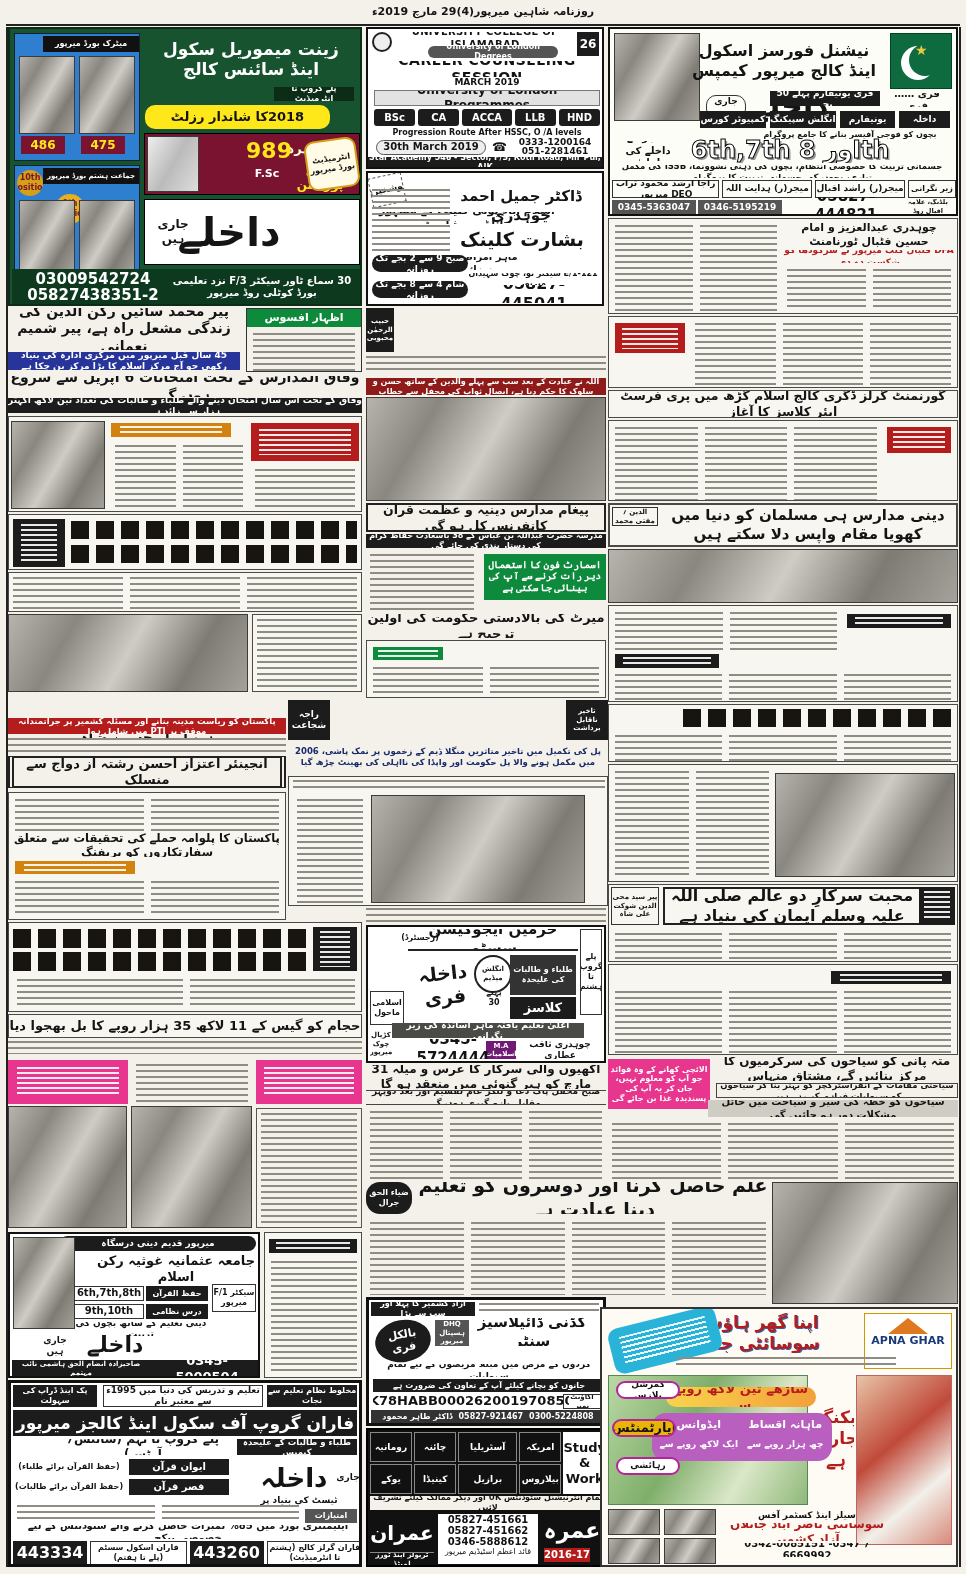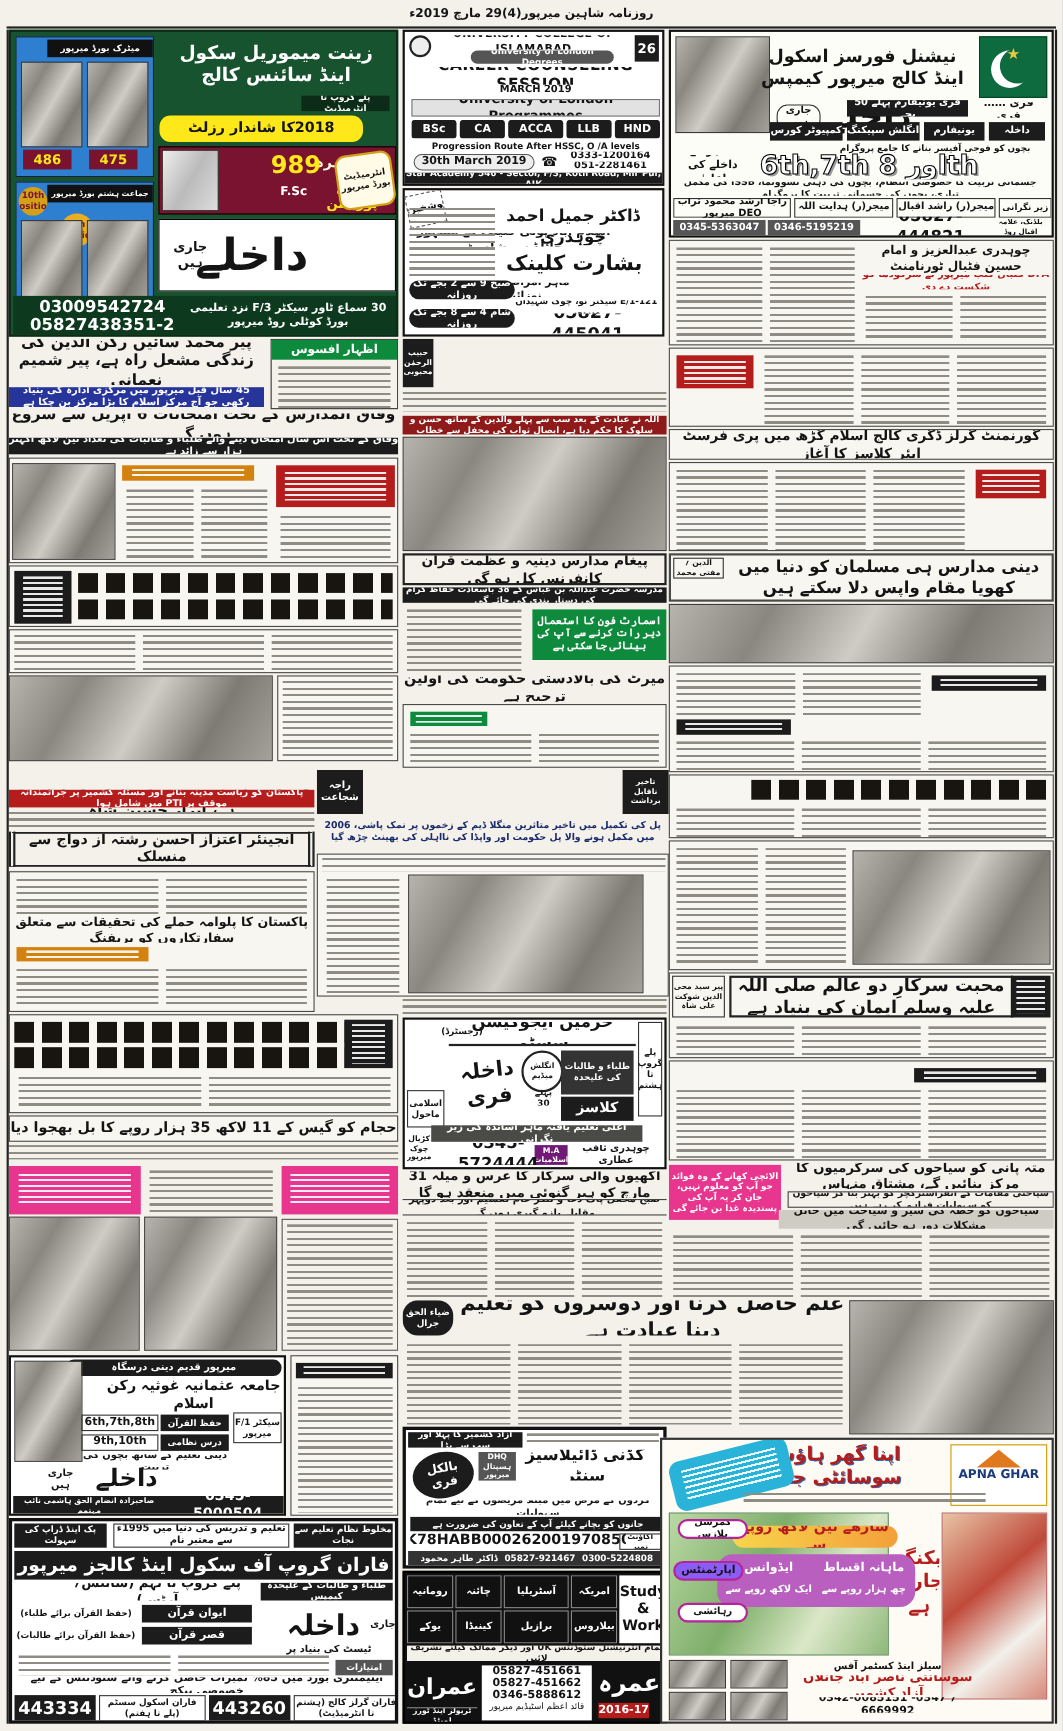--- a/index.html
+++ b/index.html
@@ -620,21 +620,21 @@
     <div class="b tex" style="right:60px;top:48px;width:220px;height:12px;"></div>
     <div class="b photo-green" style="left:6px;top:66px;width:200px;height:130px;"></div>
     <div class="b photo-warm" style="right:4px;top:66px;width:96px;height:170px;"></div>
     <div class="b hl" style="right:102px;top:70px;width:36px;height:120px;font-size:17px;color:#b51d1d;flex-direction:column;">بکنگ جاری ہے</div>
     <div class="b hl" style="right:140px;top:78px;width:150px;height:20px;font-size:13px;color:#b51d1d;background:linear-gradient(90deg,#f8d44c,#f3a03a);border-radius:10px;">ساڑھے تین لاکھ روپے سے</div>
     <div class="b" style="right:124px;top:104px;width:180px;height:48px;background:#b95fc0;border-radius:14px;color:#fff;direction:rtl;text-align:center;font-weight:700;">
       <span style="display:inline-block;width:48%;font-size:11px;">ماہانہ اقساط</span><span style="display:inline-block;width:48%;font-size:11px;">ایڈوانس</span>
       <span style="display:inline-block;width:48%;font-size:9px;">چھ ہزار روپے سے</span><span style="display:inline-block;width:48%;font-size:9px;">ایک لاکھ روپے سے</span>
     </div>
     <div class="b hl pill" style="left:14px;top:72px;width:64px;height:18px;border:2px solid #b5259a;background:#fff;font-size:9px;">کمرشل پلازس</div>
-    <div class="b hl pill" style="left:10px;top:110px;width:64px;height:18px;border:2px solid #b5259a;background:#8b5cf6;font-size:10px;">اپارٹمنٹس</div>
+    <div class="b hl pill" style="left:10px;top:110px;width:64px;height:18px;border:2px solid #b5259a;background:#eab308;font-size:13px;">اپارٹمنٹس</div>
     <div class="b hl pill" style="left:14px;top:148px;width:64px;height:18px;border:2px solid #b5259a;background:#fff;font-size:9px;">رہائشی</div>
     <div class="b photo" style="left:6px;top:200px;width:52px;height:26px;"></div>
     <div class="b photo" style="left:62px;top:200px;width:52px;height:26px;"></div>
     <div class="b photo" style="left:6px;top:229px;width:52px;height:26px;"></div>
     <div class="b photo" style="left:62px;top:229px;width:52px;height:26px;"></div>
     <div class="b hl" style="left:120px;top:200px;width:170px;height:13px;font-size:9px;">سیلز اینڈ کسٹمر آفس</div>
     <div class="b hl" style="left:120px;top:214px;width:170px;height:18px;font-size:12px;color:#b51d1d;">سوسائٹی ناصر آباد جاتلاں آزاد کشمیر</div>
     <div class="b hl ltr" style="left:120px;top:234px;width:170px;height:14px;font-size:10px;">0342-0085151 ؍ 0347-6669992</div>
   </div>
 

